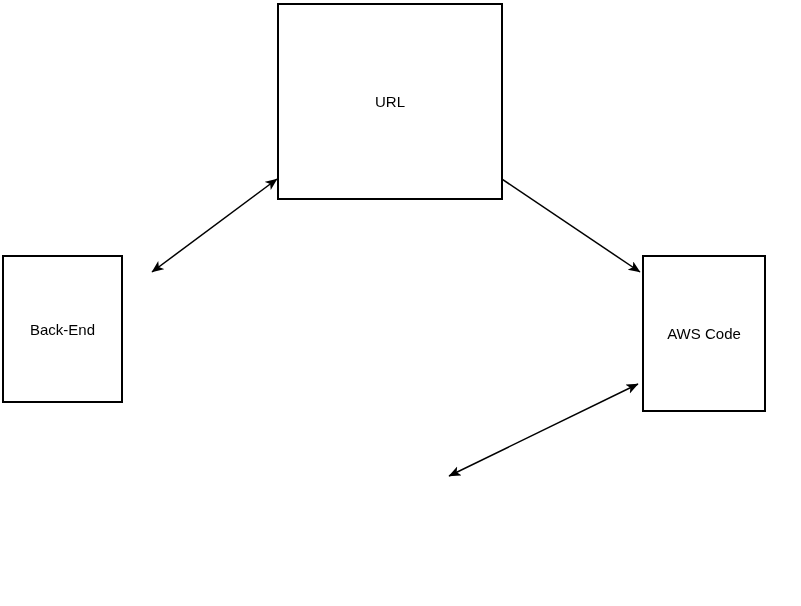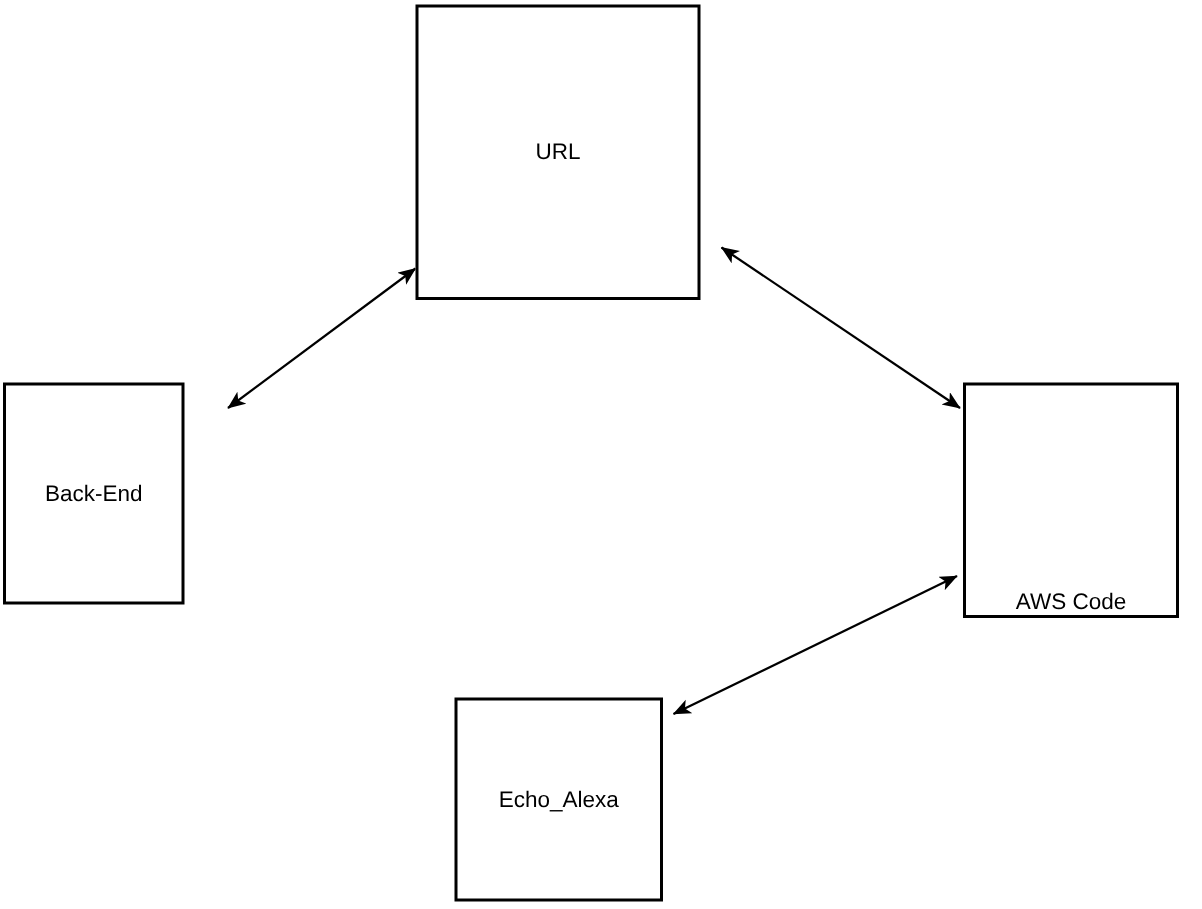--- a/index.html
+++ b/index.html
@@ -49,29 +49,26 @@
       <marker id="arrowhead" markerWidth="14" markerHeight="12" refX="11.5" refY="5" orient="auto-start-reverse" markerUnits="userSpaceOnUse">
         <path d="M0,0 L12,5 L0,10 L3,5 Z" fill="#000000"></path>
       </marker>
     </defs>
 
   <line x1="152" y1="272" x2="277" y2="179" stroke="#000000" stroke-width="1.5" marker-end="url(#arrowhead)" marker-start="url(#arrowhead)"></line>
       <line x1="481" y1="165" x2="640" y2="272" stroke="#000000" stroke-width="1.5" marker-end="url(#arrowhead)" marker-start="url(#arrowhead)"></line>
       <line x1="449" y1="476" x2="638" y2="384" stroke="#000000" stroke-width="1.5" marker-end="url(#arrowhead)" marker-start="url(#arrowhead)"></line>
     </svg>
 
-  <div class="node" style="left: 277px; top: 3px; width: 190px; height: 197px;">
+  <div class="node" style="left: 277px; top: 3px; width: 226px; height: 197px;">
     <span class="node-label">URL</span>
   </div>
 
   <div class="node" style="left: 2px; top: 255px; width: 121px; height: 148px;">
     <span class="node-label">Back-End</span>
   </div>
 
-  <div class="node" style="left: 642px; top: 255px; width: 144px; height: 157px; align-items: flex-end;">
+  <div class="node" style="left: 642px; top: 255px; width: 124px; height: 157px;">
     <span class="node-label">AWS Code</span>
   </div>
 
-  <div class="node" style="left: 303px; top: 465px; width: 139px; height: 136px;">
-    <span class="node-label">Echo_Alexa</span>
-  </div>
 
 </div>
 
 </body></html>

